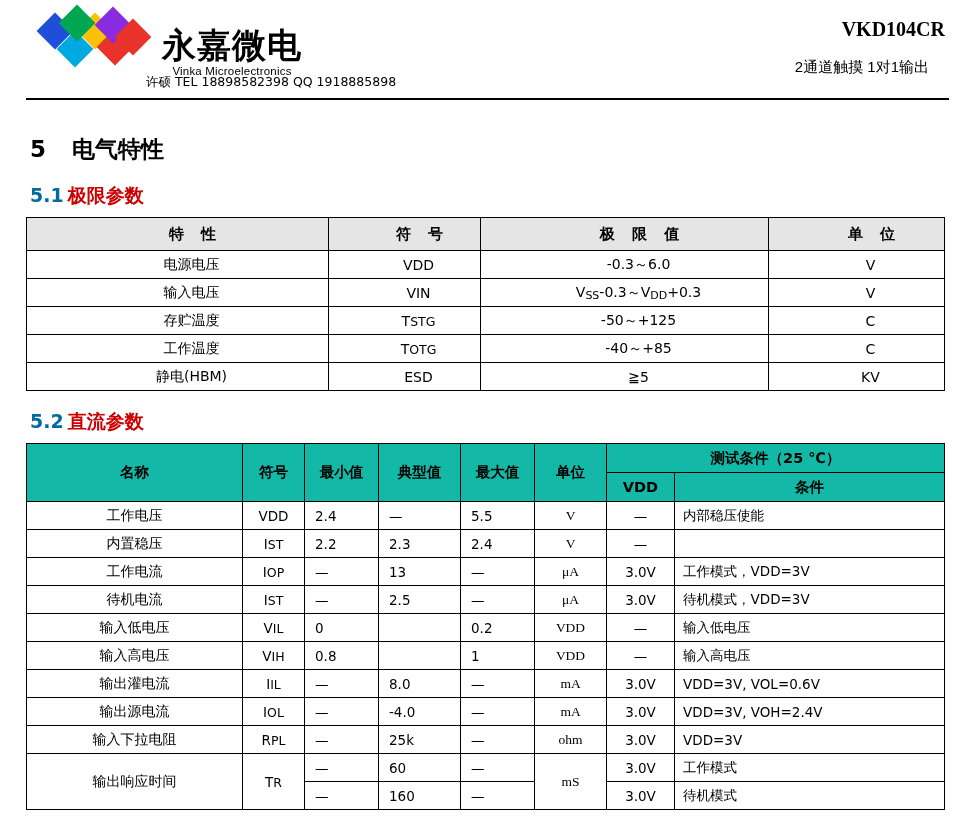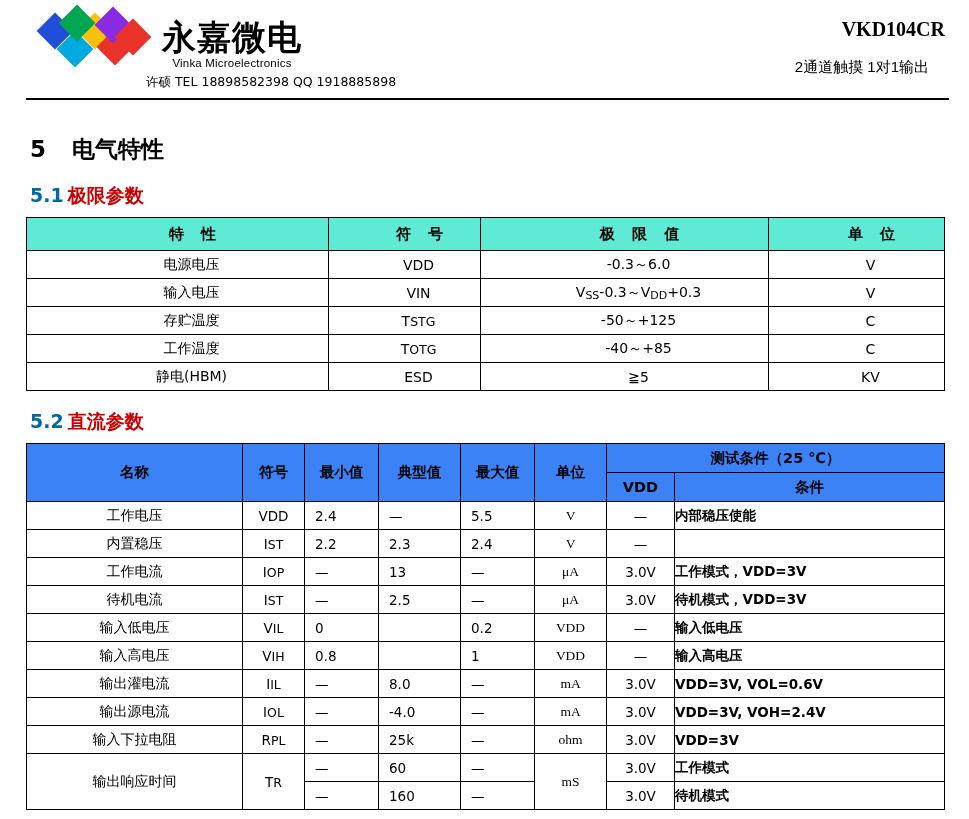--- a/index.html
+++ b/index.html
@@ -36,21 +36,21 @@
     height: 58px;
   }
   .dia {
     position: absolute;
     width: 26px;
     height: 26px;
     transform: rotate(45deg);
   }
   .company-block {
     margin-left: 4px;
-    margin-top: 8px;
+    margin-top: 16px;
   }
   .cn-name {
     font-family: "DejaVu Sans", sans-serif;
     font-size: 34px;
     font-weight: bold;
     letter-spacing: 1px;
     line-height: 38px;
   }
   .en-name {
     font-size: 11.5px;
@@ -114,55 +114,54 @@
   }
   .tbl td, .tbl th {
     border: 1px solid #000;
     text-align: center;
     vertical-align: middle;
     font-family: "DejaVu Sans", sans-serif;
   }
   
   #limits-table { height: 158px; }
   #limits-table th {
-    background: #5eead4;
+    background: #e5e5e5;
     height: 30px;
     font-size: 15px;
     font-weight: bold;
     letter-spacing: 6px;
     padding-left: 37px;
   }
   #limits-table td {
     height: 25px;
     font-size: 14px;
     padding-left: 29px;
   }
   .serif { font-family: "Liberation Serif", serif; }
   .sym { font-family: "Liberation Serif", serif; font-size: 15px; }
   .sub { font-size: 11px; vertical-align: baseline; position: relative; top: 2px; }
   .sc { font-size: 12.5px; }
 
   
   #dc-table { width: 918px; }
   #dc-table th {
-    background: #3b82f6;
+    background: #14b8a6;
     font-size: 14.5px;
     font-weight: bold;
     height: 26px;
   }
   #dc-table td {
     height: 25px;
     font-size: 13.5px;
   }
   #dc-table td.name { font-size: 14px; }
   #dc-table td.cond {
     text-align: left;
-    padding-left: 0;
+    padding-left: 8px;
     font-size: 13.5px;
-    font-weight: bold;
   }
   td.num-cell { font-family: "DejaVu Sans", sans-serif; font-size: 13.5px; text-align: left; padding-left: 10px; margin-left: 46px;}
   td.unit-cell { font-family: "Liberation Serif", serif; font-size: 15px; }
 </style>
 </head>
 <body>
 
 <div class="header">
 
   <div class="logo-wrap">

